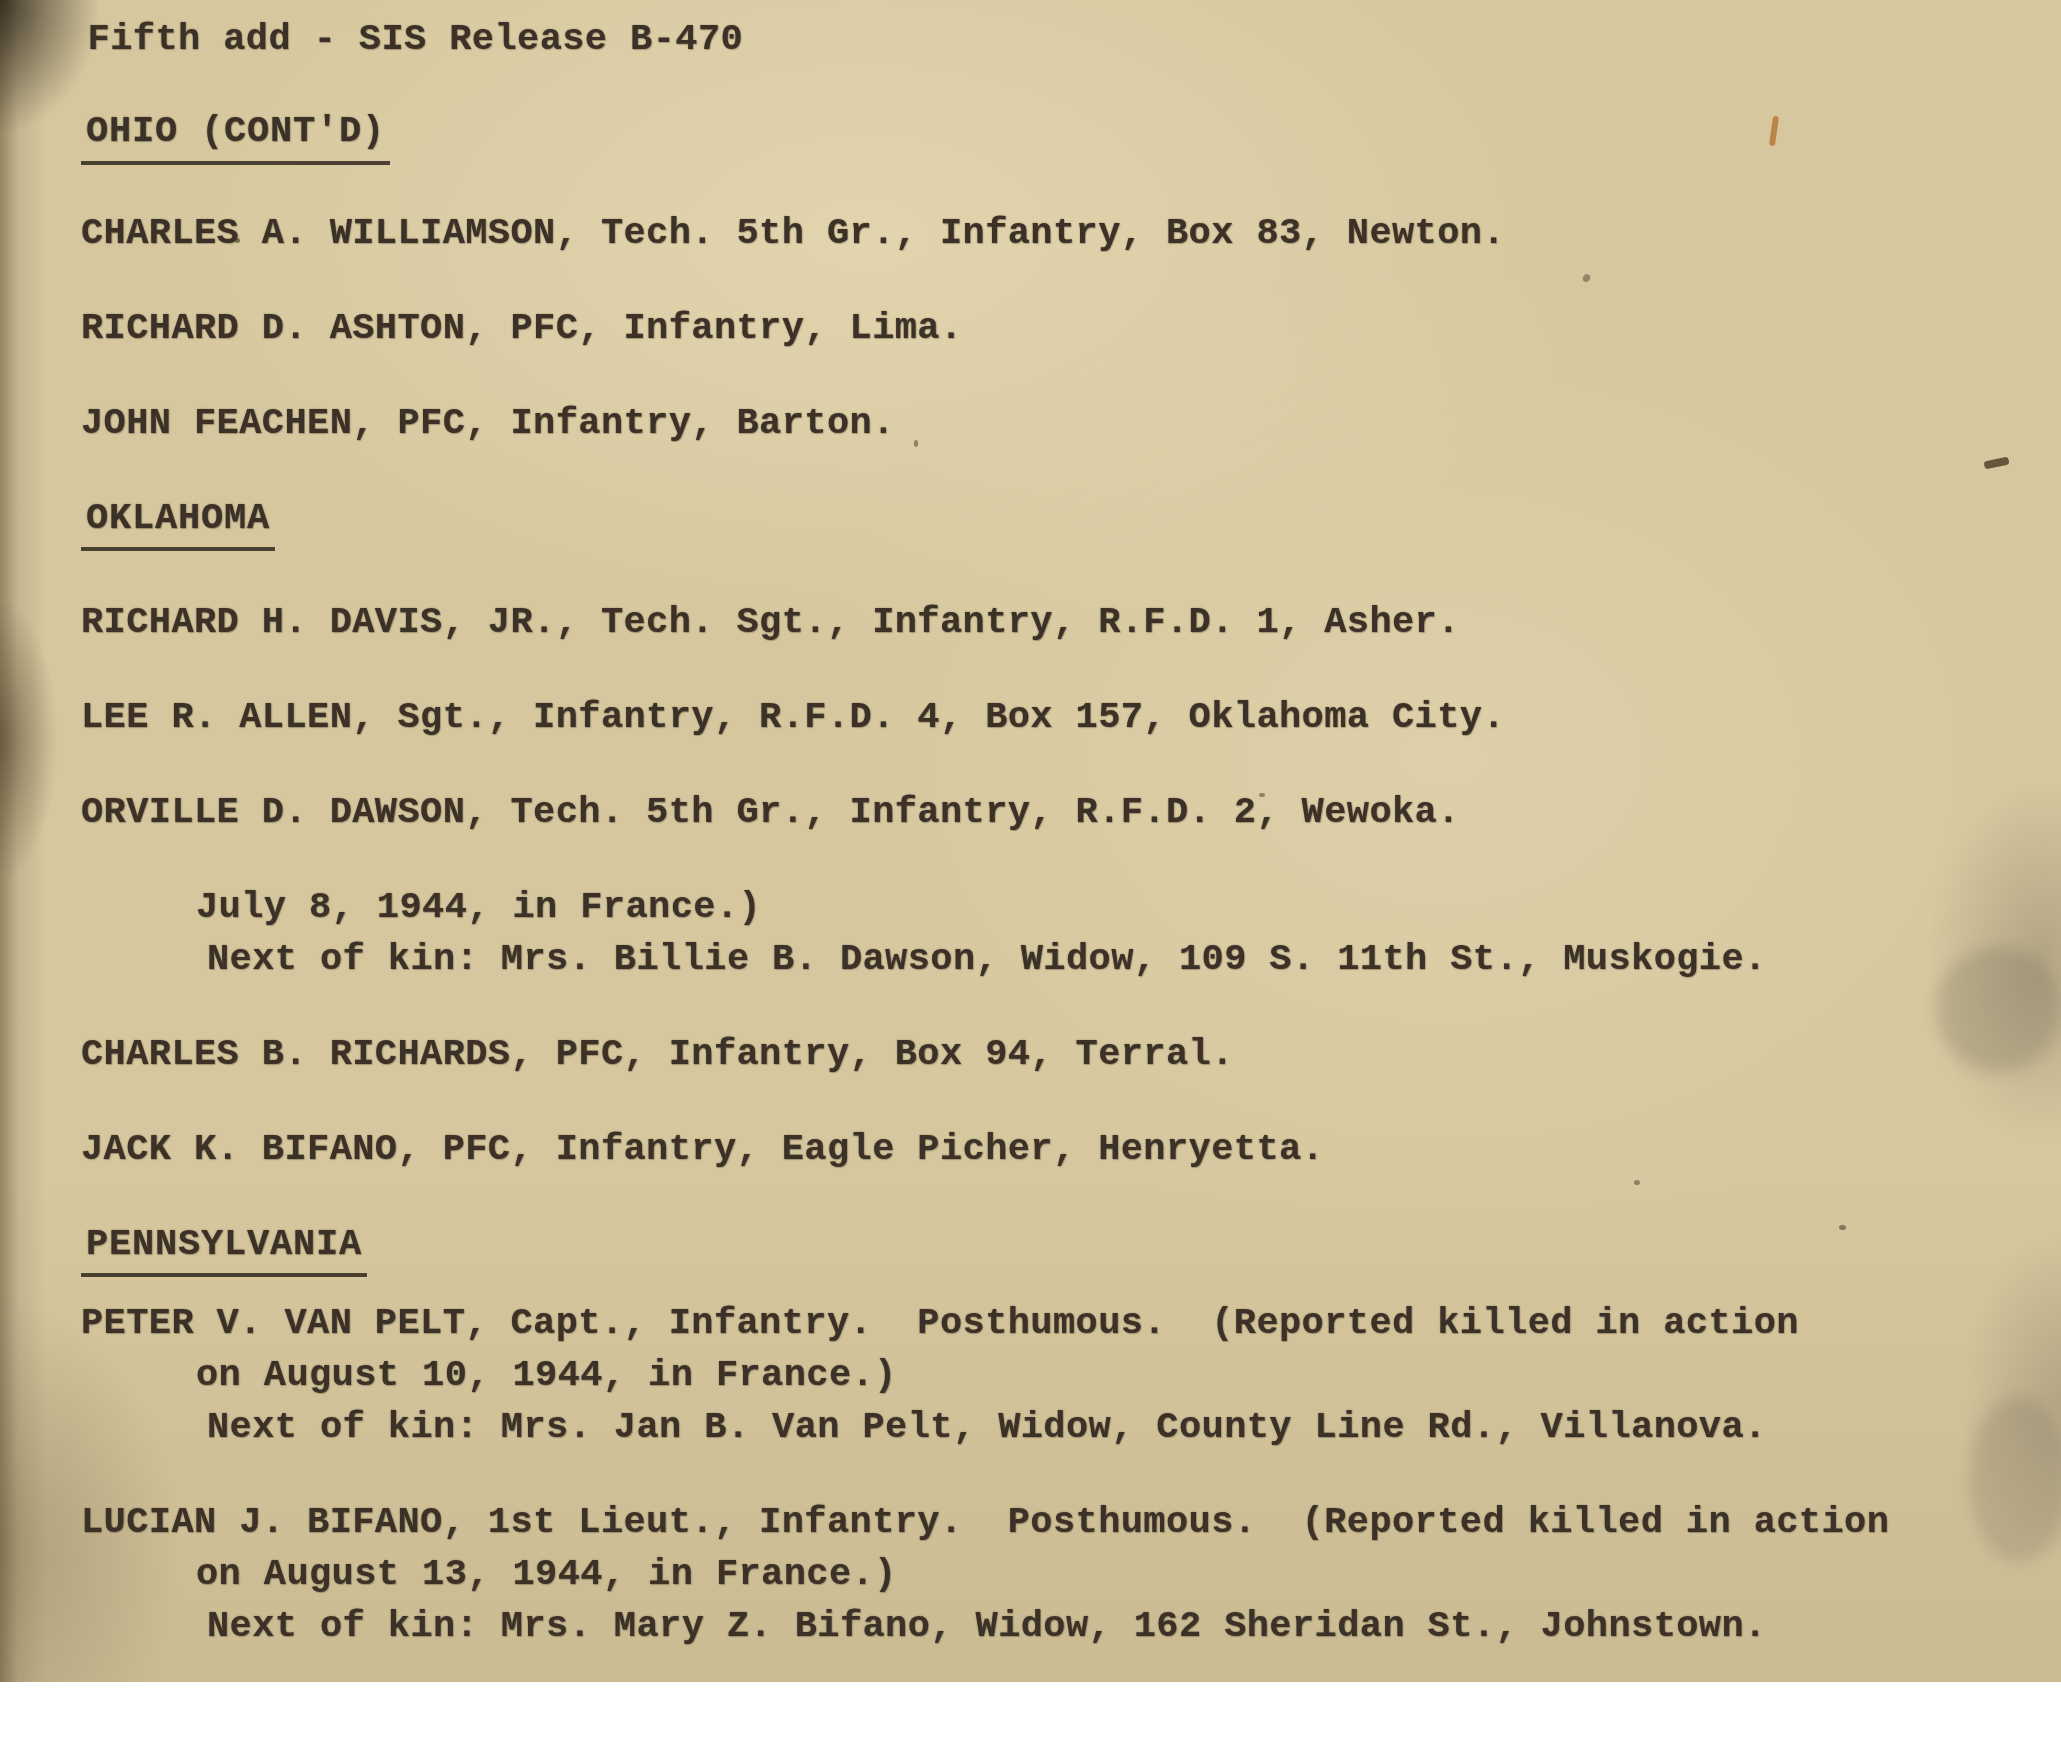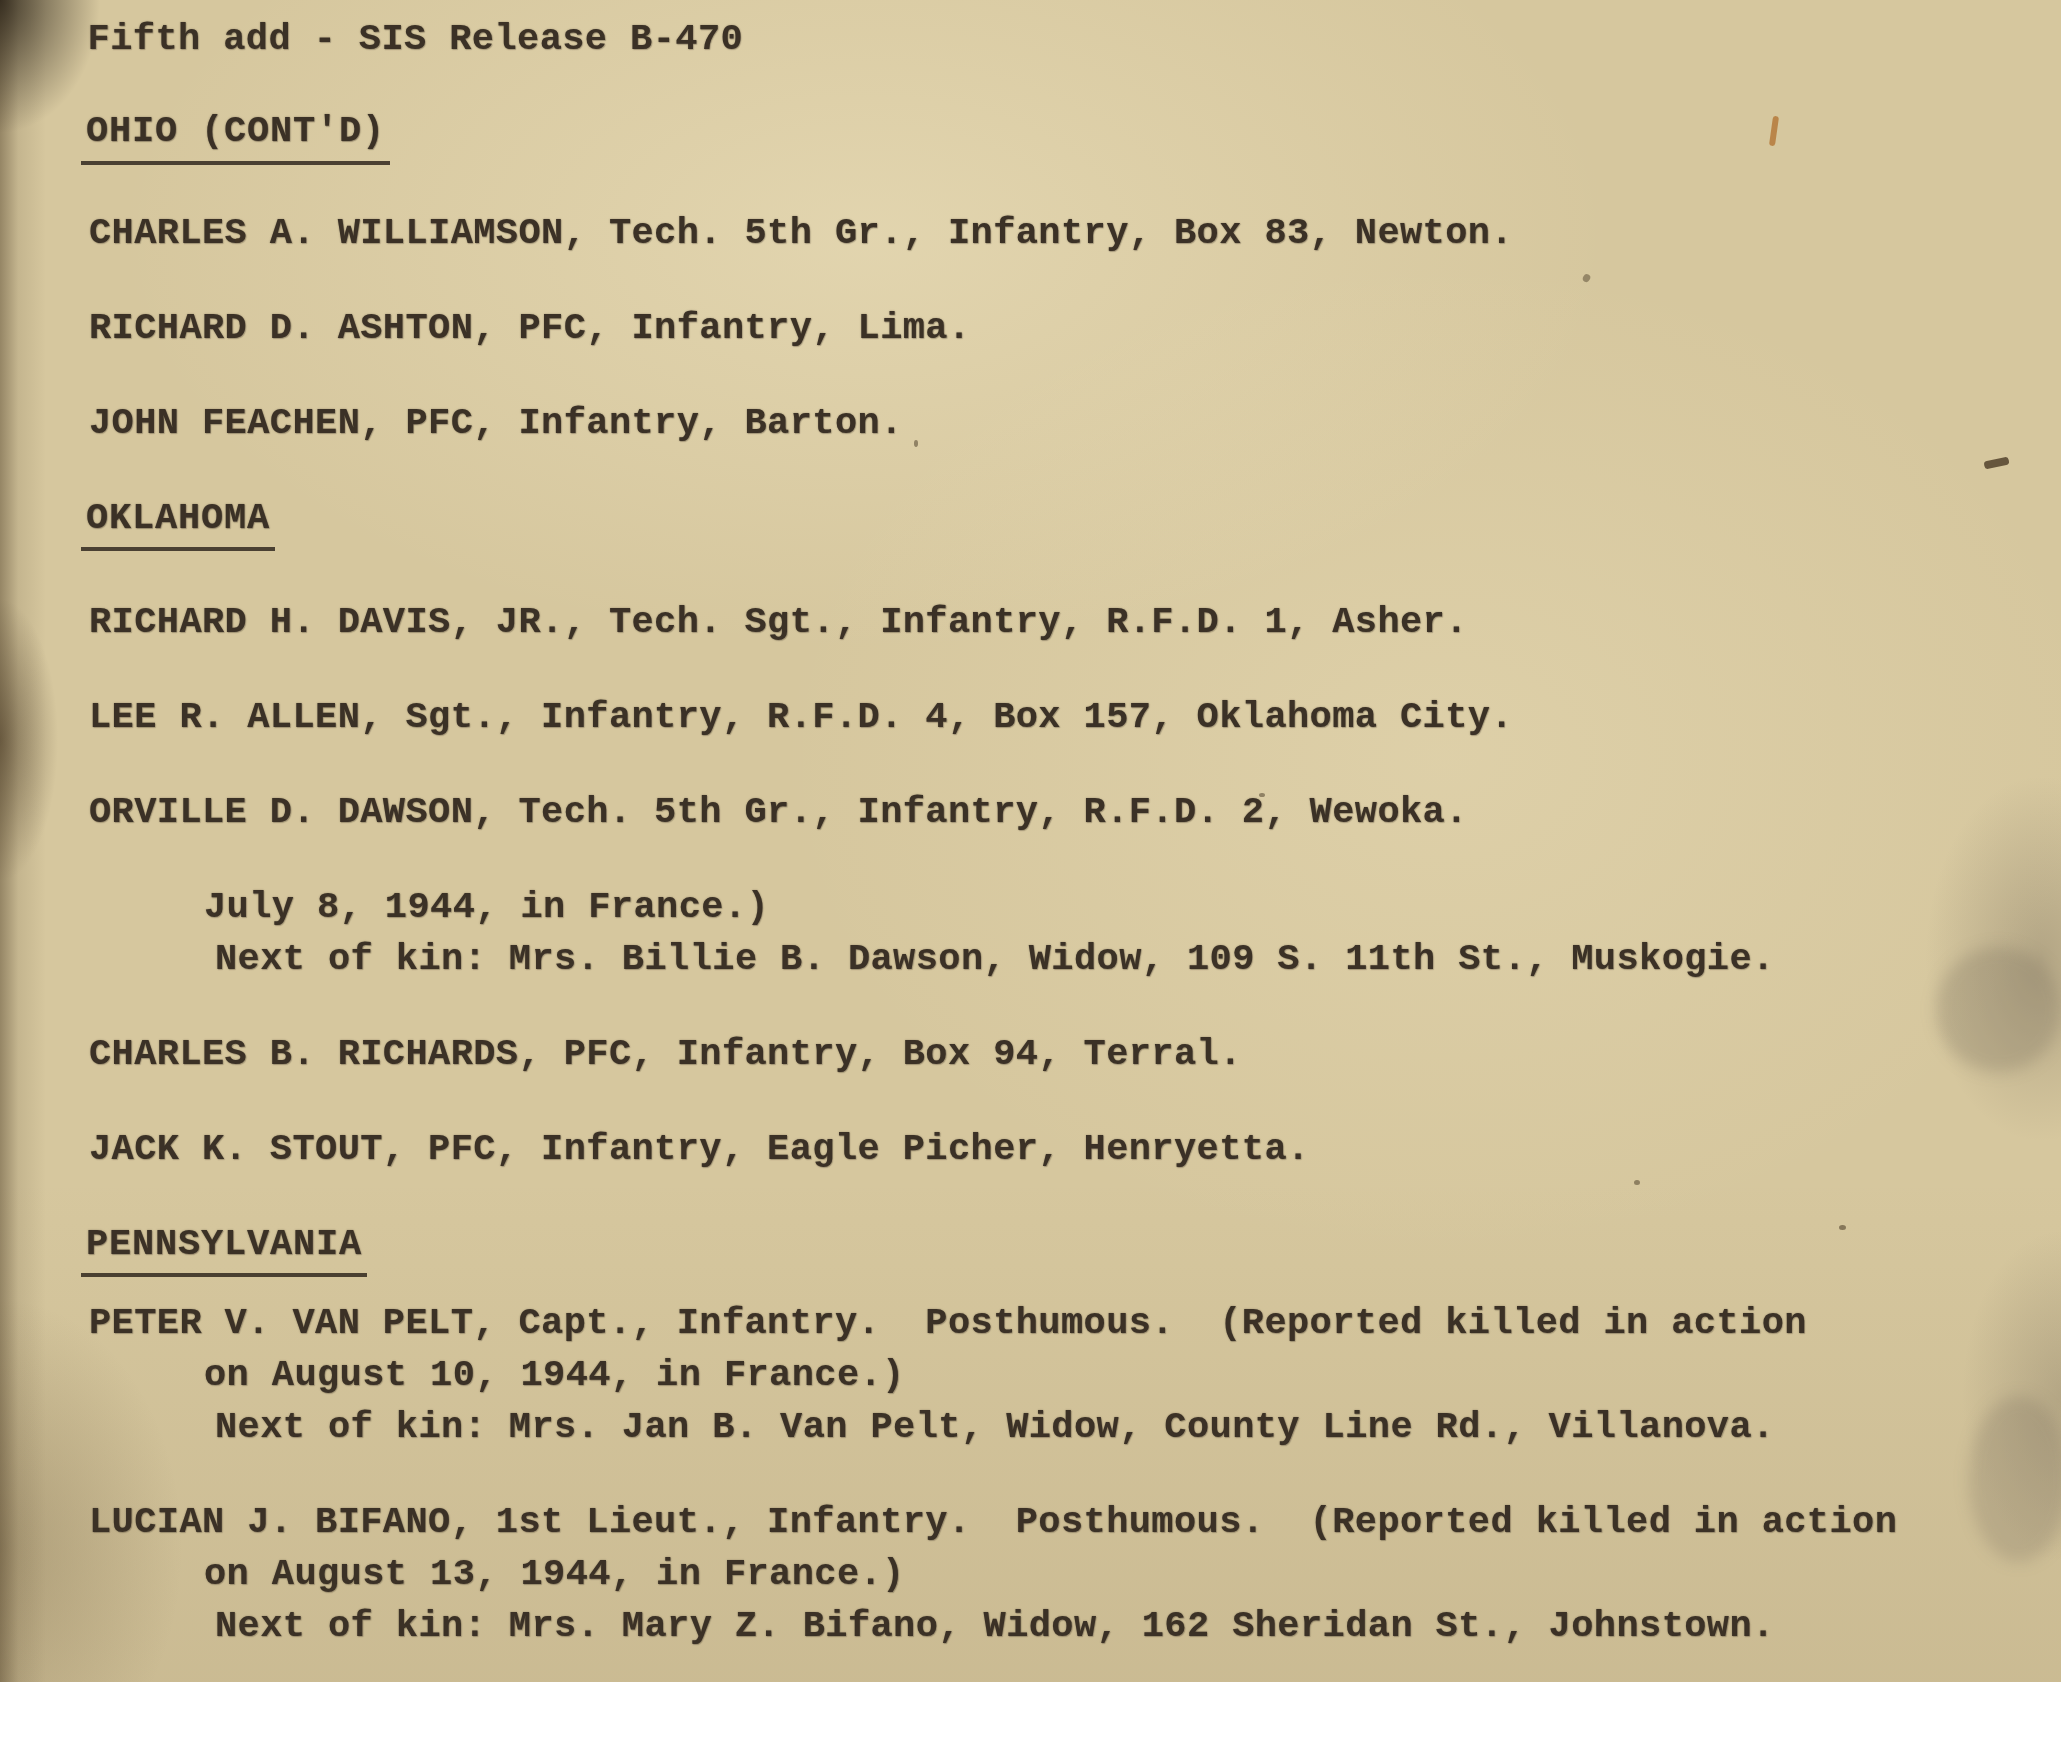--- a/index.html
+++ b/index.html
@@ -47,21 +47,21 @@
     display: inline-block;
     white-space: pre;
     padding: 0 5px 3.3px 5px;
     border-bottom: 4.2px solid rgba(59,49,38,0.9);
     text-shadow: 0 0 1.7px rgba(58,48,36,0.5), 0.8px 0.8px 0.8px rgba(58,48,36,0.3);
     letter-spacing: 0.8px;
   }
   .h-ohio { margin: 40px 0 42px 0; }
   .h-okla { margin: 38px 0 45px 0; }
   .h-penn { margin: 30px 0 20px 0; }
-  .entry { margin: 0 0 43px 8px; }
+  .entry { margin: 0 0 43px 0; }
   .entry .cont { padding-left: 115px; }
   .entry .kin  { padding-left: 126px; }
   .speck { position: absolute; border-radius: 50%; }
   .smudge { position: absolute; border-radius: 50%; filter: blur(7.5px); }
 </style>
 </head>
 <body>
 
 <div class="page">
 
@@ -96,21 +96,21 @@
       <div class="tline">ORVILLE D. DAWSON, Tech. 5th Gr., Infantry, R.F.D. 2, Wewoka.</div>
     </div>
     <div class="entry">
       <div class="tline cont">July 8, 1944, in France.)</div>
       <div class="tline kin">Next of kin: Mrs. Billie B. Dawson, Widow, 109 S. 11th St., Muskogie.</div>
     </div>
     <div class="entry">
       <div class="tline">CHARLES B. RICHARDS, PFC, Infantry, Box 94, Terral.</div>
     </div>
     <div class="entry">
-      <div class="tline">JACK K. STOUT, PFC, Infantry, Eagle Picher, Henryetta.</div>
+      <div class="tline">JACK K. BIFANO, PFC, Infantry, Eagle Picher, Henryetta.</div>
     </div>
   </div>
 
   <div class="section-heading h-penn">
     <span class="heading-text">PENNSYLVANIA</span>
   </div>
   <div class="section">
     <div class="entry">
       <div class="tline">PETER V. VAN PELT, Capt., Infantry.  Posthumous.  (Reported killed in action</div>
       <div class="tline cont">on August 10, 1944, in France.)</div>

